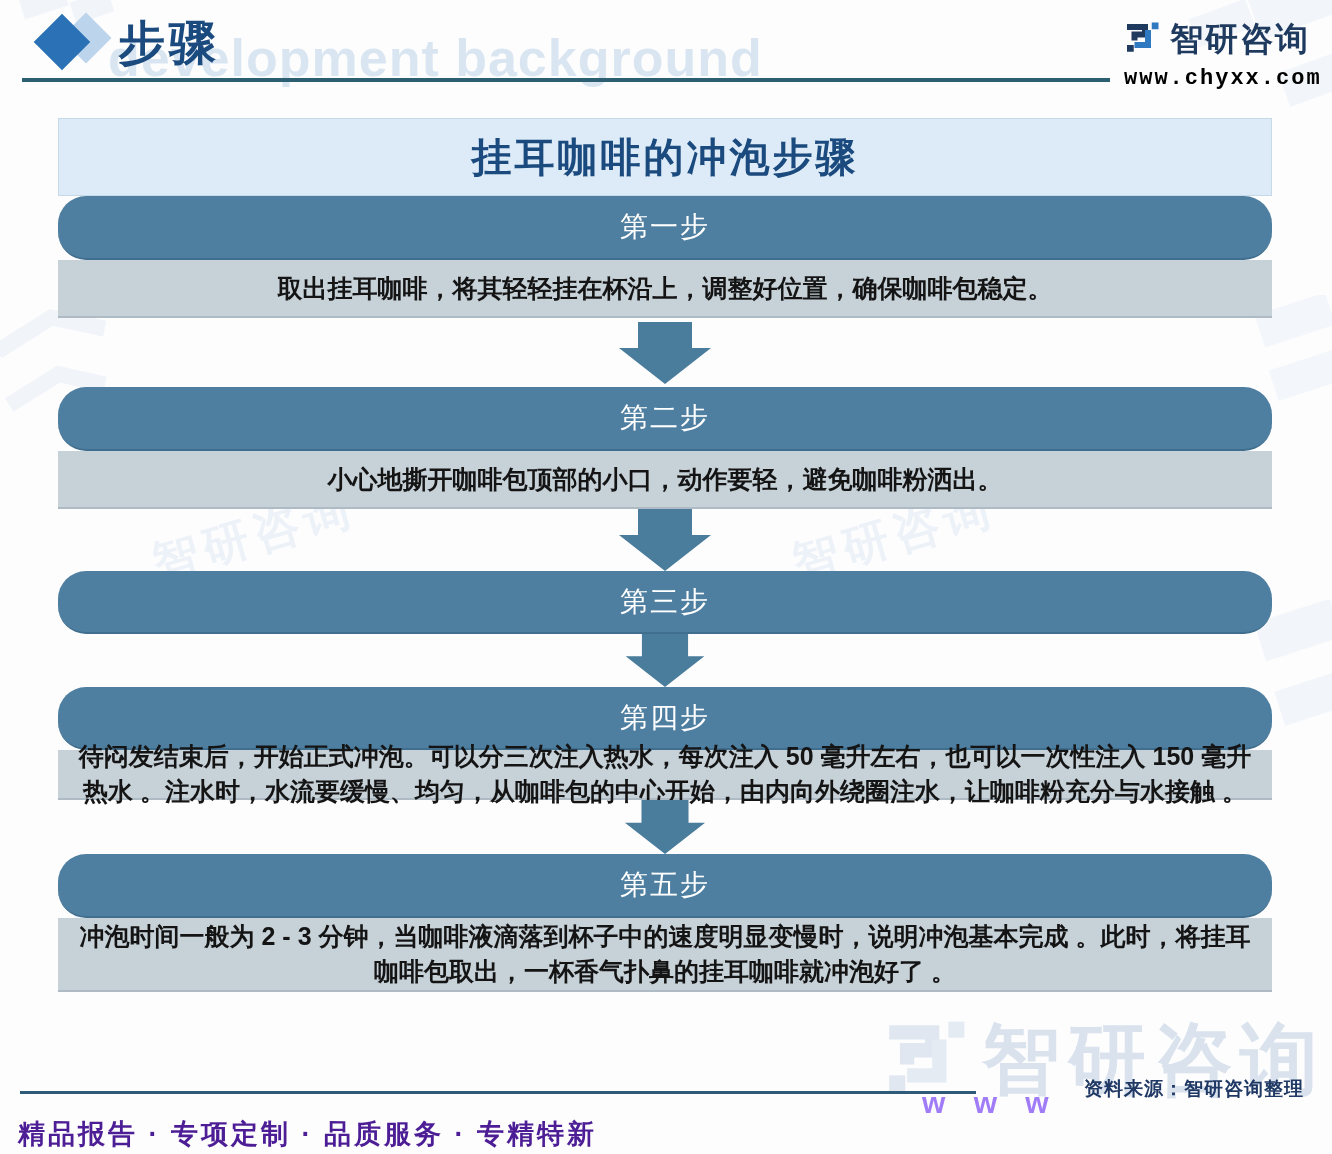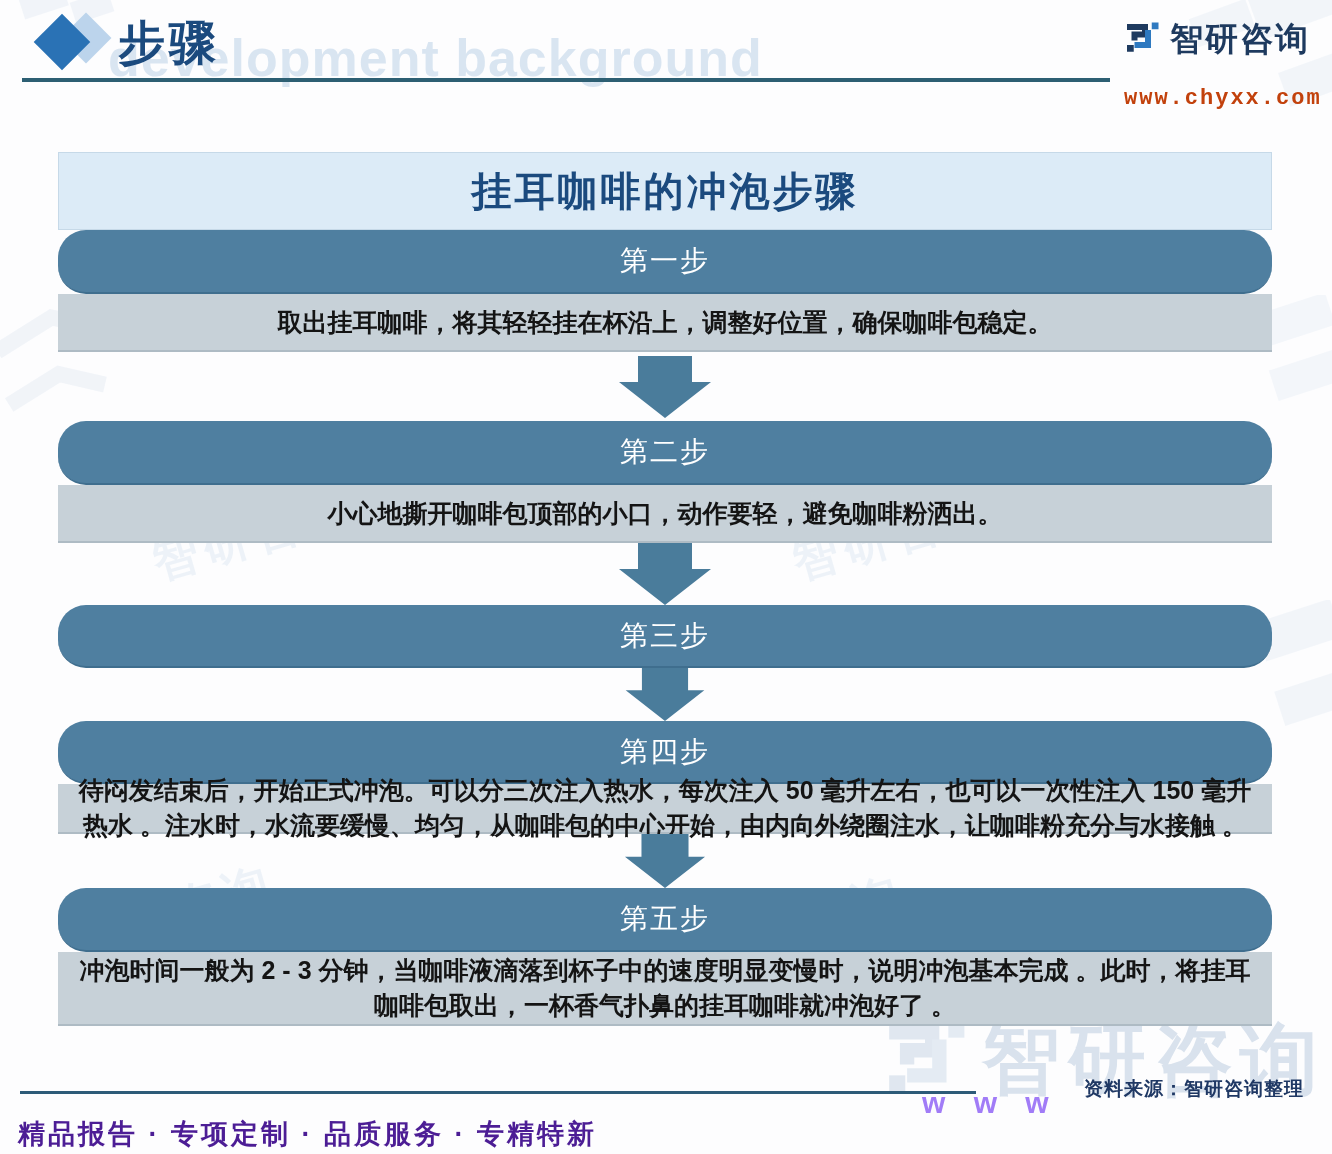--- a/index.html
+++ b/index.html
@@ -19,29 +19,29 @@
           letter-spacing:10px;opacity:.8;}
 
   
   .hdr-diamonds{position:absolute;left:30px;top:12px;}
   .section-title{position:absolute;left:118px;top:12px;margin:0;font-family:"Liberation Serif","DejaVu Serif",serif;
                  font-size:47px;font-weight:700;color:#1b4a7e;letter-spacing:4px;}
   .hdr-rule{position:absolute;left:22px;top:78px;width:1088px;height:4px;background:#2d5f73;}
   .logo-block{position:absolute;right:22px;top:16px;width:186px;}
   .logo-row{display:flex;align-items:center;gap:10px;}
   .logo-name{font-size:33px;font-weight:700;color:#1e3a5f;letter-spacing:2px;white-space:nowrap;}
-  .logo-url{margin-top:24px;font-family:"Liberation Mono","DejaVu Sans Mono",monospace;
-            font-size:22px;font-weight:700;color:#c2410c;letter-spacing:2px;white-space:nowrap;}
+  .logo-url{margin-top:4px;font-family:"Liberation Mono","DejaVu Sans Mono",monospace;
+            font-size:22px;font-weight:700;color:#000000;letter-spacing:2px;white-space:nowrap;}
 
   
   .flow{position:absolute;left:58px;top:118px;width:1214px;}
   .flow-title{height:78px;background:#dcebf7;border:1px solid #c6d9e8;box-sizing:border-box;
               display:flex;align-items:center;justify-content:center;
               font-family:"Liberation Serif","DejaVu Serif",serif;
-              font-size:40px;font-weight:700;color:#1b4a7e;letter-spacing:3px;margin-top:34px;}
+              font-size:40px;font-weight:700;color:#1b4a7e;letter-spacing:3px;}
   .step-head{background:#4f7fa0;border-bottom:2px solid #3f6e8e;display:flex;align-items:center;justify-content:center;
              color:#ffffff;font-size:28px;font-weight:500;letter-spacing:2px;border-radius:28px;}
   .step-body{background:#c7d1d8;border-bottom:2px solid #aebbc4;display:flex;align-items:center;justify-content:center;
              text-align:center;color:#141414;font-size:25px;font-weight:700;line-height:35px;
              padding:0 14px;box-sizing:border-box;}
   .h62{height:62px}.h61{height:61px}
   .b58{height:58px}.b74{height:74px}.b70{height:50px}
   .arrow-zone{display:flex;align-items:center;justify-content:center;}
   .az69{height:69px}.az62{height:62px}.az53{height:53px}.az54{height:54px}
 

